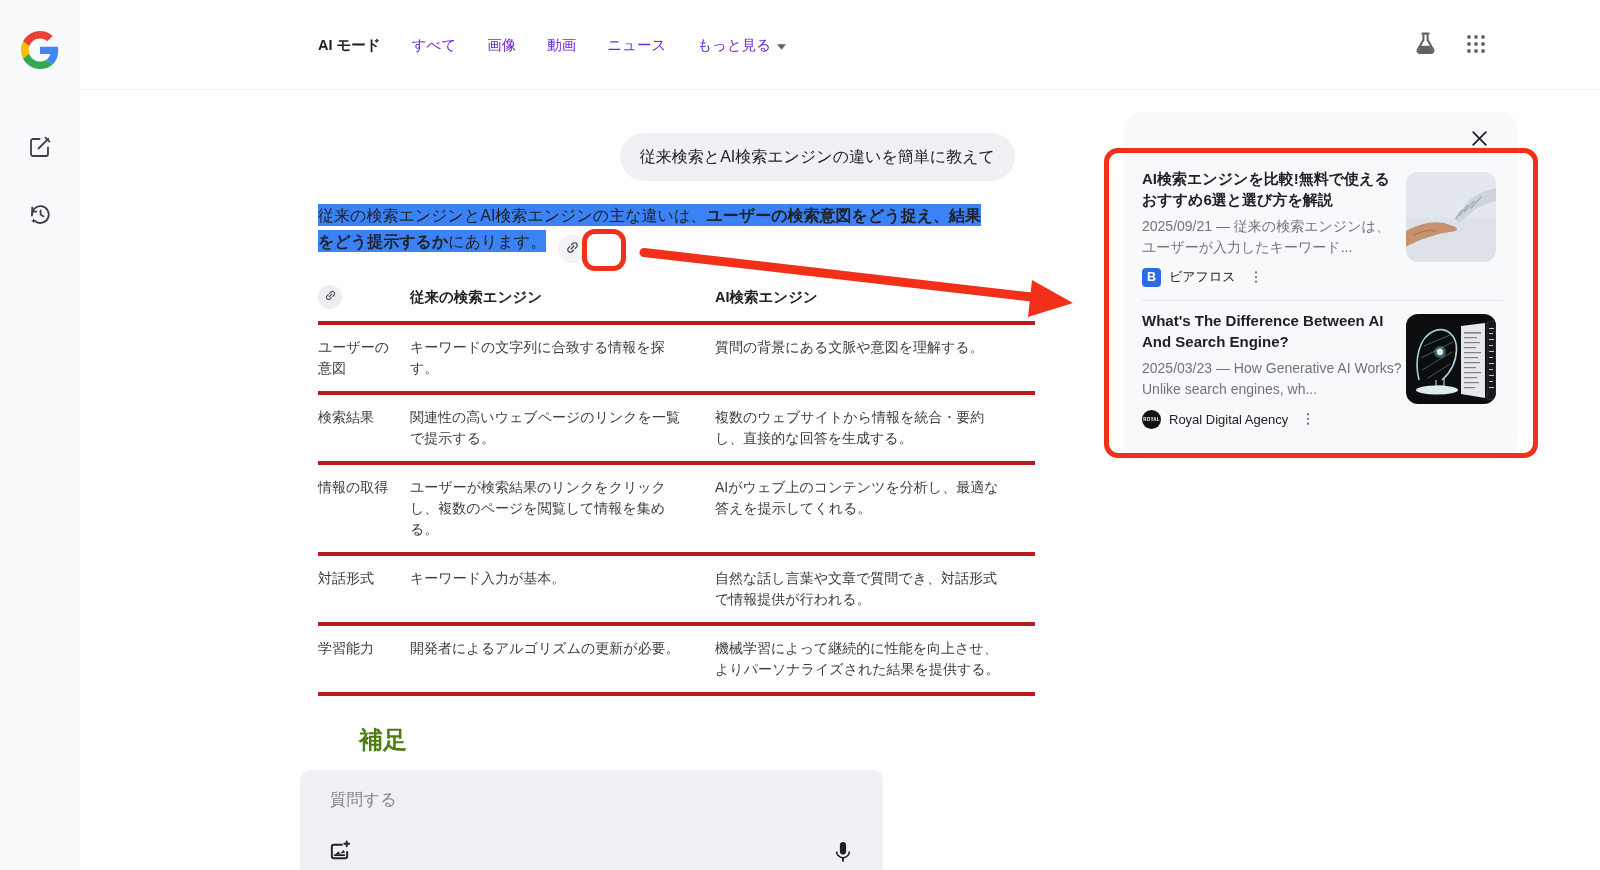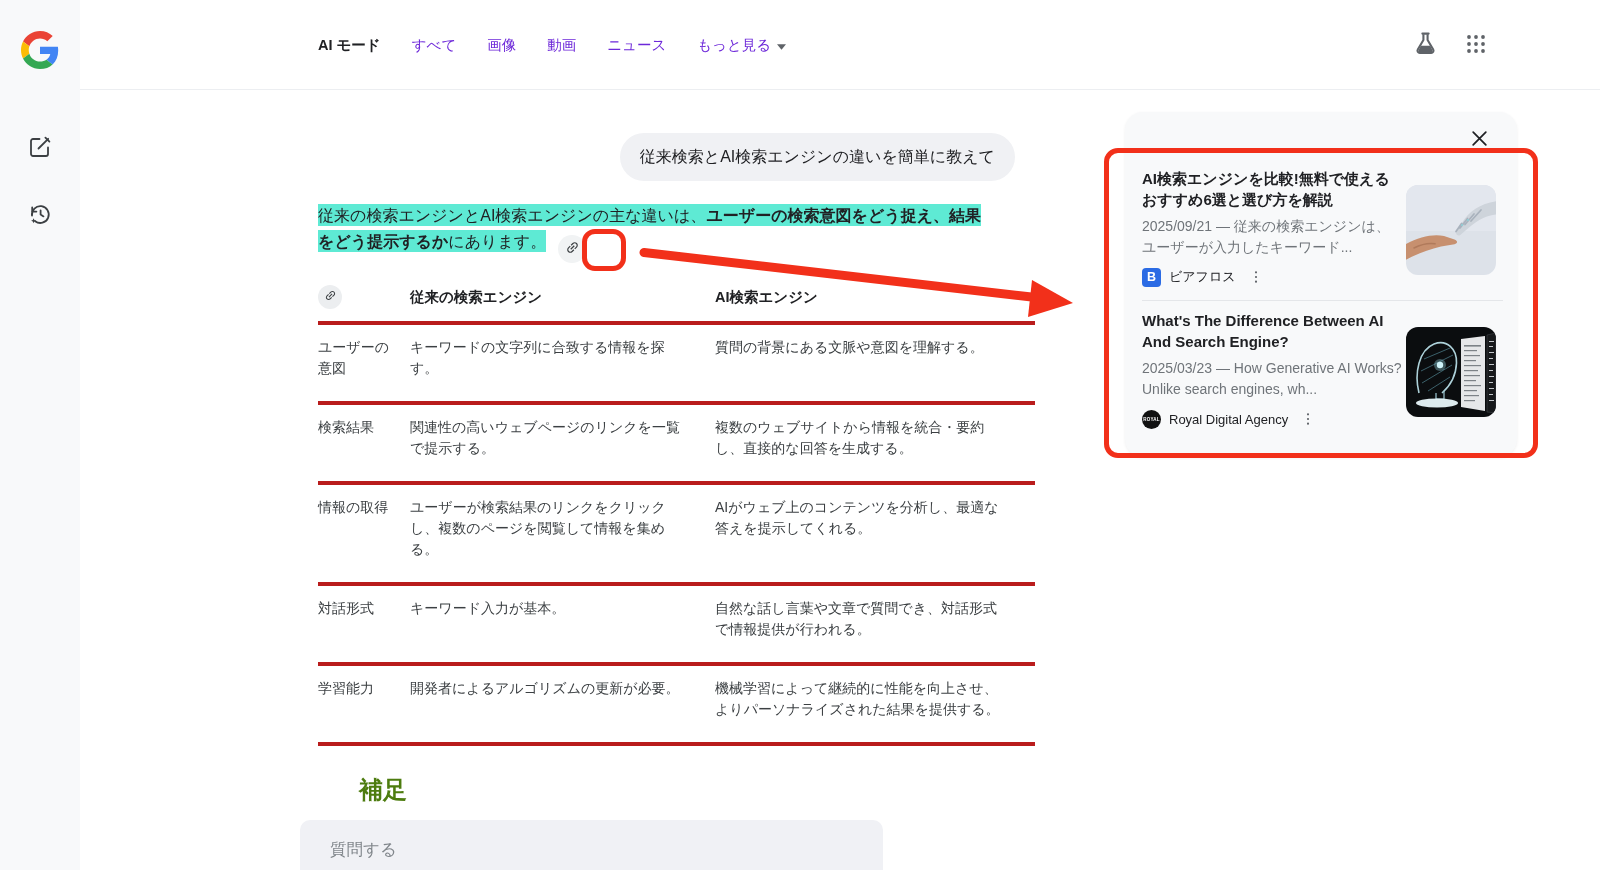--- a/index.html
+++ b/index.html
@@ -24,49 +24,49 @@
   .tabs { position:absolute; left:238px; top:0; height:90px; display:flex; align-items:center; gap:31px; }
   .tab { font-size:14.5px; color:#6d28d9; display:flex; align-items:center; gap:6px; }
   .tab.active { color:#202124; font-weight:bold; }
   .top-icons { position:absolute; right:112px; top:0; height:90px; display:flex; align-items:center; gap:26px; }
 
   
   .content { position:absolute; left:318px; top:133px; width:697px; z-index:1; }
   .bubble { display:table; margin-left:auto; background:#f0f1f4; border-radius:26px;
             padding:13px 20px; font-size:16px; line-height:22px; }
   .answer { margin-top:21px; width:676px; font-size:16px; line-height:26px; }
-  .hl { background:#5eead4; padding:2.5px 0;margin-top:44px; }
+  .hl { background:#3b82f6; padding:2.5px 0;margin-top:44px; }
   .hl.b { font-weight:bold; }
   .link-chip { display:inline-flex; width:28px; height:28px; border-radius:50%; background:#f1f3f4;
                align-items:center; justify-content:center; vertical-align:-9px; margin-left:12px; }
   .link-chip svg { width:15px; height:15px; }
 
   .cmp-table { margin-top:20px; width:717px; font-size:14px; color:#3c4043; }
   .t-head, .t-row { display:grid; grid-template-columns:92px 305px 1fr; border-bottom:4px solid #b91c1c; }
   .t-head { padding:2px 0 12px; align-items:center; }
   .t-h { font-weight:bold; color:#202124; font-size:14.5px; }
-  .t-row { padding:12px 0 22px; line-height:21px; }
+  .t-row { padding:12px 0 12px; line-height:21px; }
   .t-label { padding-right:10px; }
   .t-cell { padding-right:24px; }
   .small-chip { display:inline-flex; width:24px; height:24px; border-radius:50%; background:#eceef0;
                 align-items:center; justify-content:center; }
   .small-chip svg { width:13px; height:13px; }
 
   .supplement { margin-top:28px; font-size:24px; font-weight:bold; color:#4d7c0f;margin-left:41px; }
   .ask-box { position:relative; margin:14px 0 0 -18px; width:583px; height:113px;
              background:#f0f1f5; border-radius:10px; }
   .ask-ph { position:absolute; left:30px; top:19px; font-size:16.5px; color:#80868b; }
   .ask-img { position:absolute; left:22px; bottom:12px; padding:6px; display:flex; }
   .ask-mic { position:absolute; right:22px; bottom:10px; padding:6px; display:flex; }
 
   
   .panel { position:absolute; left:1125px; top:112px; width:392px; height:345px;
            background:#f8f9fa; border-radius:18px; box-shadow:0 1px 3px rgba(60,64,67,.08); z-index:1; }
   .panel-close { position:absolute; right:24px; top:13px; padding:4px; display:flex; }
-  .card { position:absolute; left:17px; width:360px; display:flex; gap:4px; cursor:pointer;align-items:center; }
+  .card { position:absolute; left:17px; width:360px; display:flex; gap:4px; cursor:pointer; }
   .card.c1 { top:56px; }
   .card.c2 { top:198px; }
   .card-divider { position:absolute; left:17px; right:14px; top:188px; height:1px; background:#e4e6e9; }
   .card-text { width:260px; flex:none; }
   .card-title { font-size:15px; font-weight:bold; line-height:21px; color:#202124; }
   .card-snippet { margin-top:6px; font-size:14px; line-height:21px; color:#6f7479; }
   .card-source { margin-top:9px; display:flex; align-items:center; gap:8px; font-size:13px; color:#202124; }
   .fav-b { width:19px; height:19px; border-radius:4px; background:#2b6be4; color:#fff; font-weight:bold;
            font-size:12.5px; display:flex; align-items:center; justify-content:center; }
   .fav-royal { width:19px; height:19px; border-radius:50%; background:#111; color:#fff; font-weight:bold;

